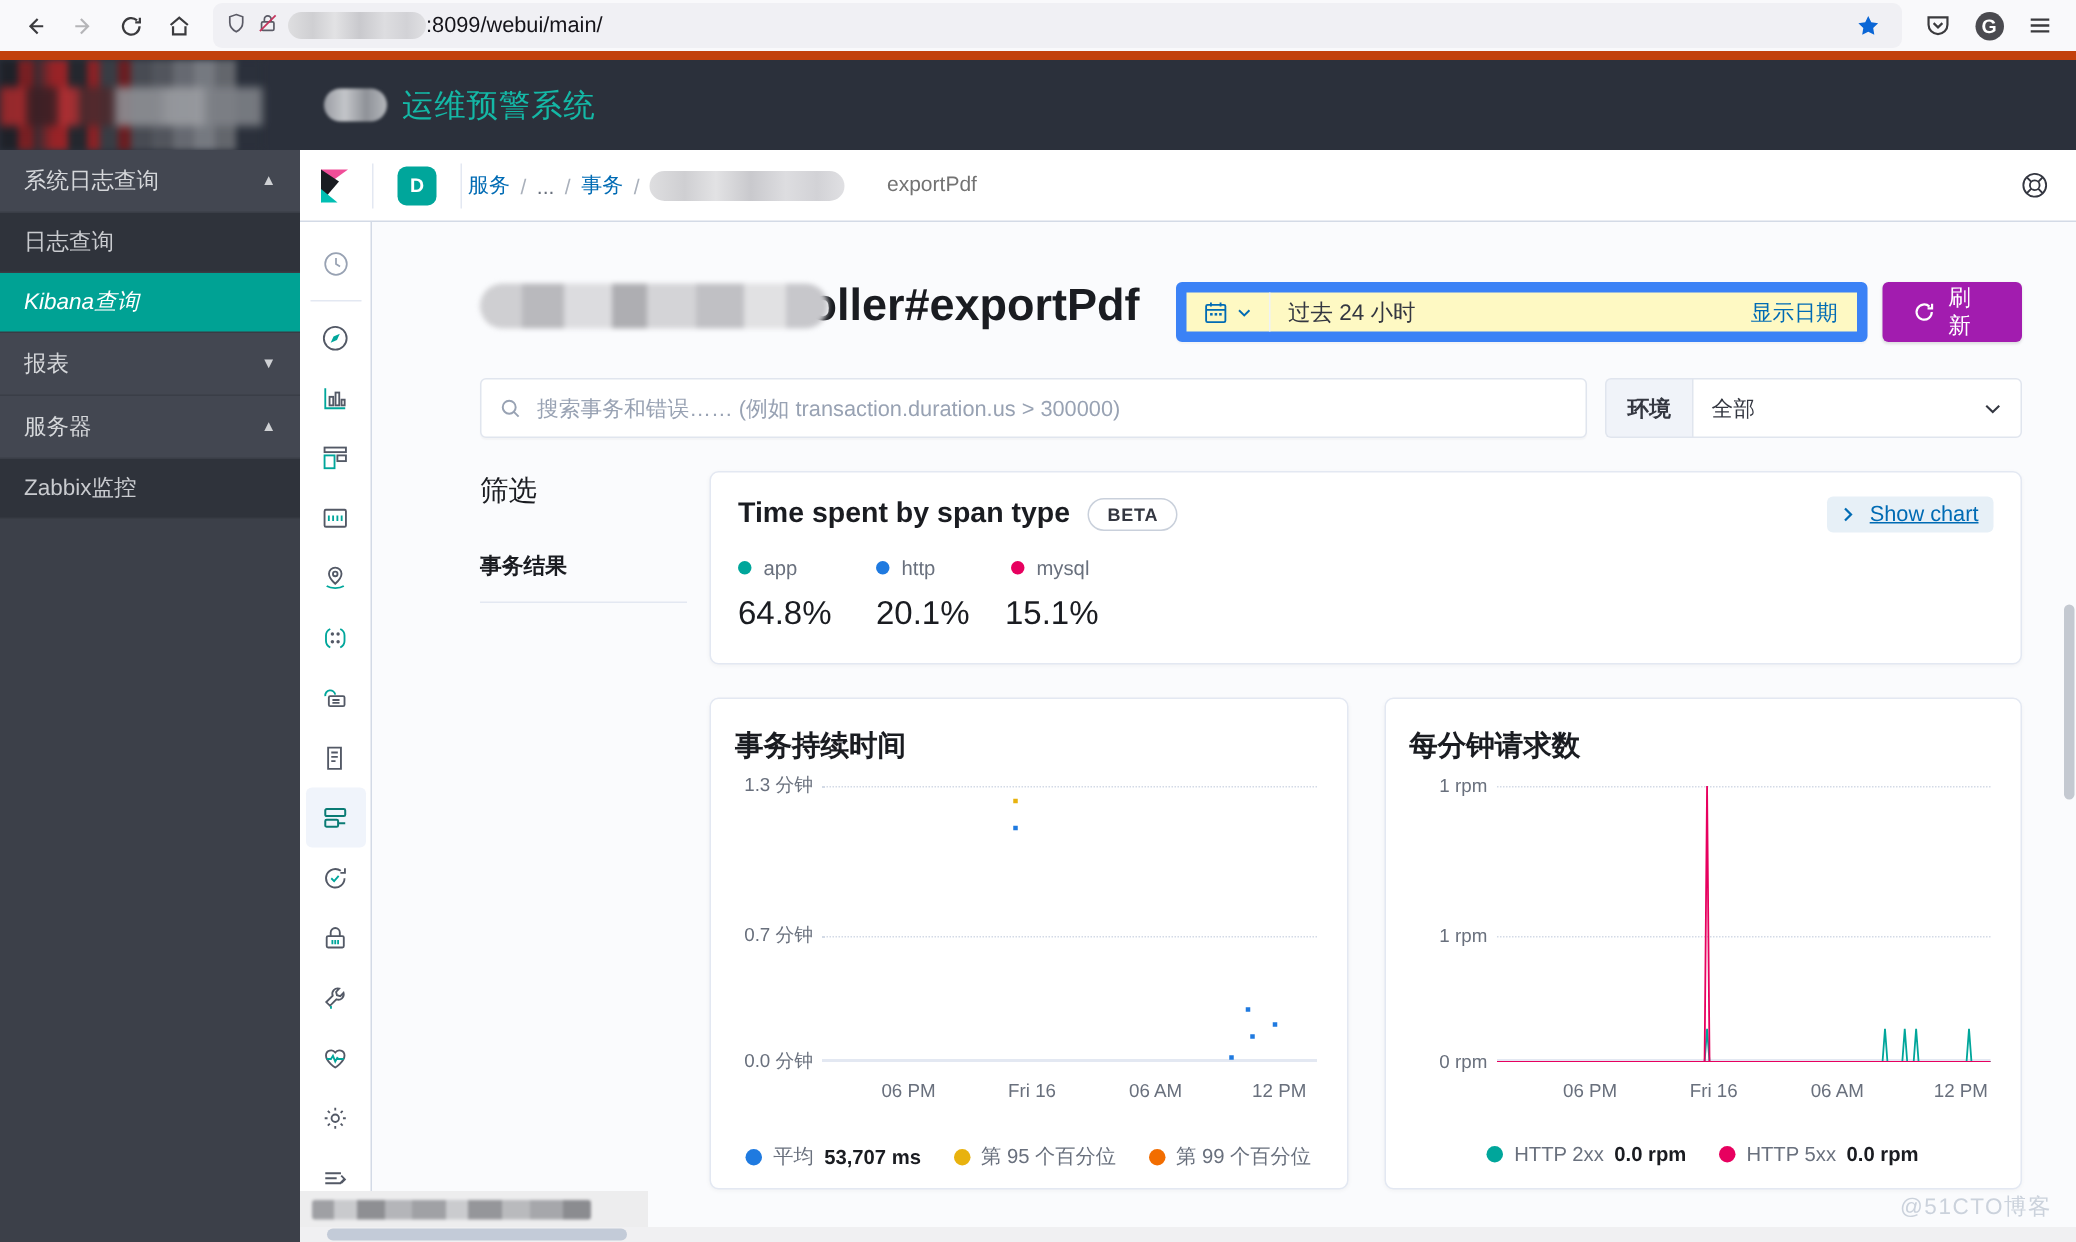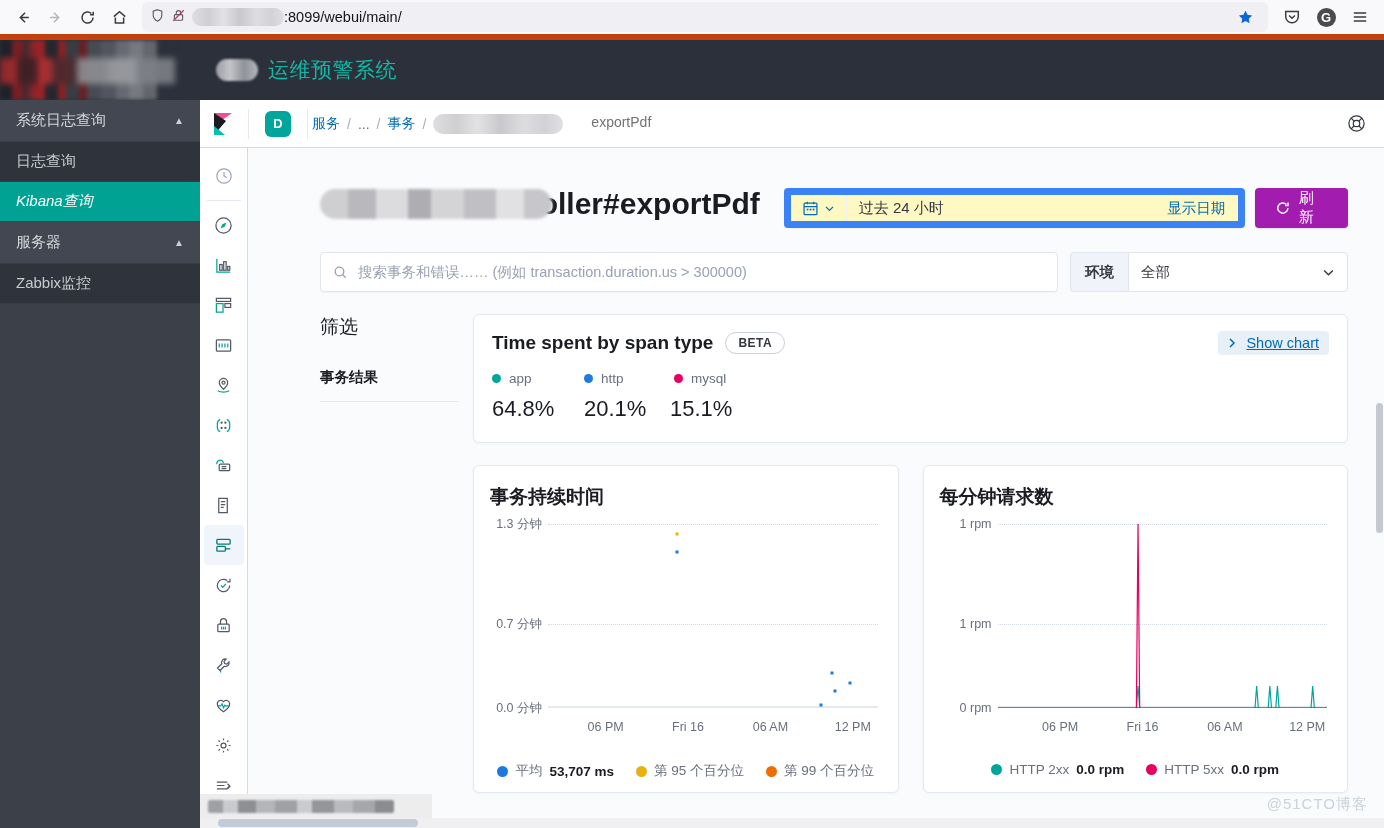--- a/index.html
+++ b/index.html
@@ -433,20 +433,24 @@
   <div class="side-nav">
     <div class="nav-group">
       <span>系统日志查询</span>
       <span class="caret">▲</span>
     </div>
     <div class="nav-item">
       <span>日志查询</span>
     </div>
     <div class="nav-item active">
       <span>Kibana查询</span>
+    </div>
+    <div class="nav-group">
+      <span>报表</span>
+      <span class="caret">▼</span>
     </div>
     <div class="nav-group">
       <span>服务器</span>
       <span class="caret">▲</span>
     </div>
     <div class="nav-item">
       <span>Zabbix监控</span>
     </div>
     <div class="nav-filler"></div>
   </div>

